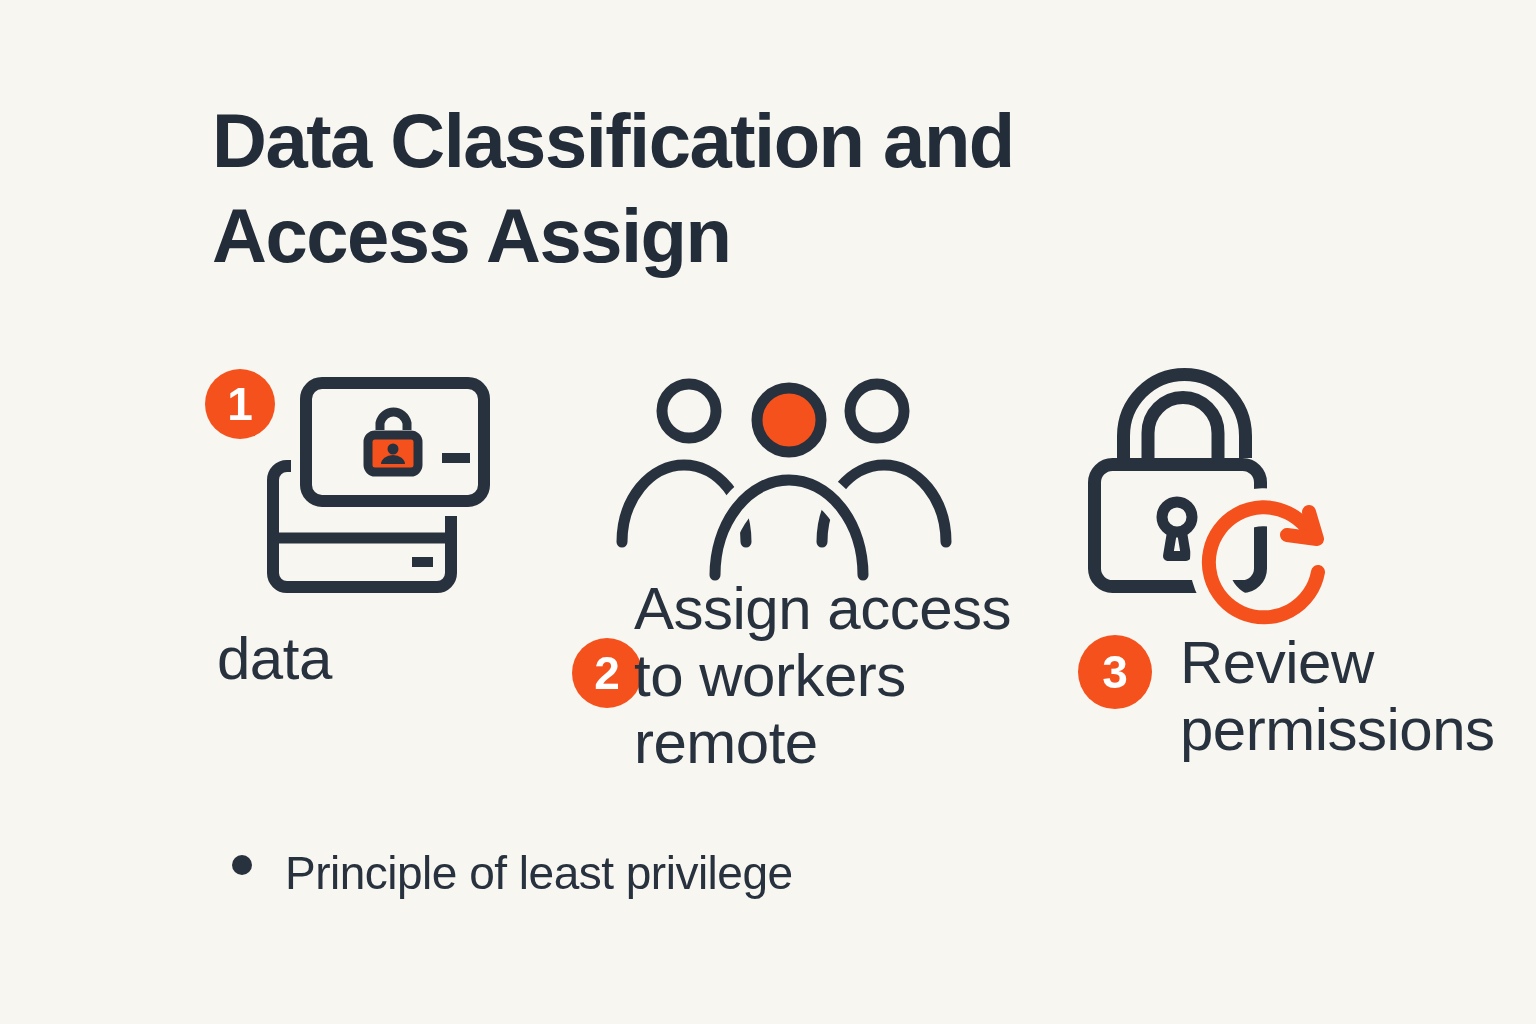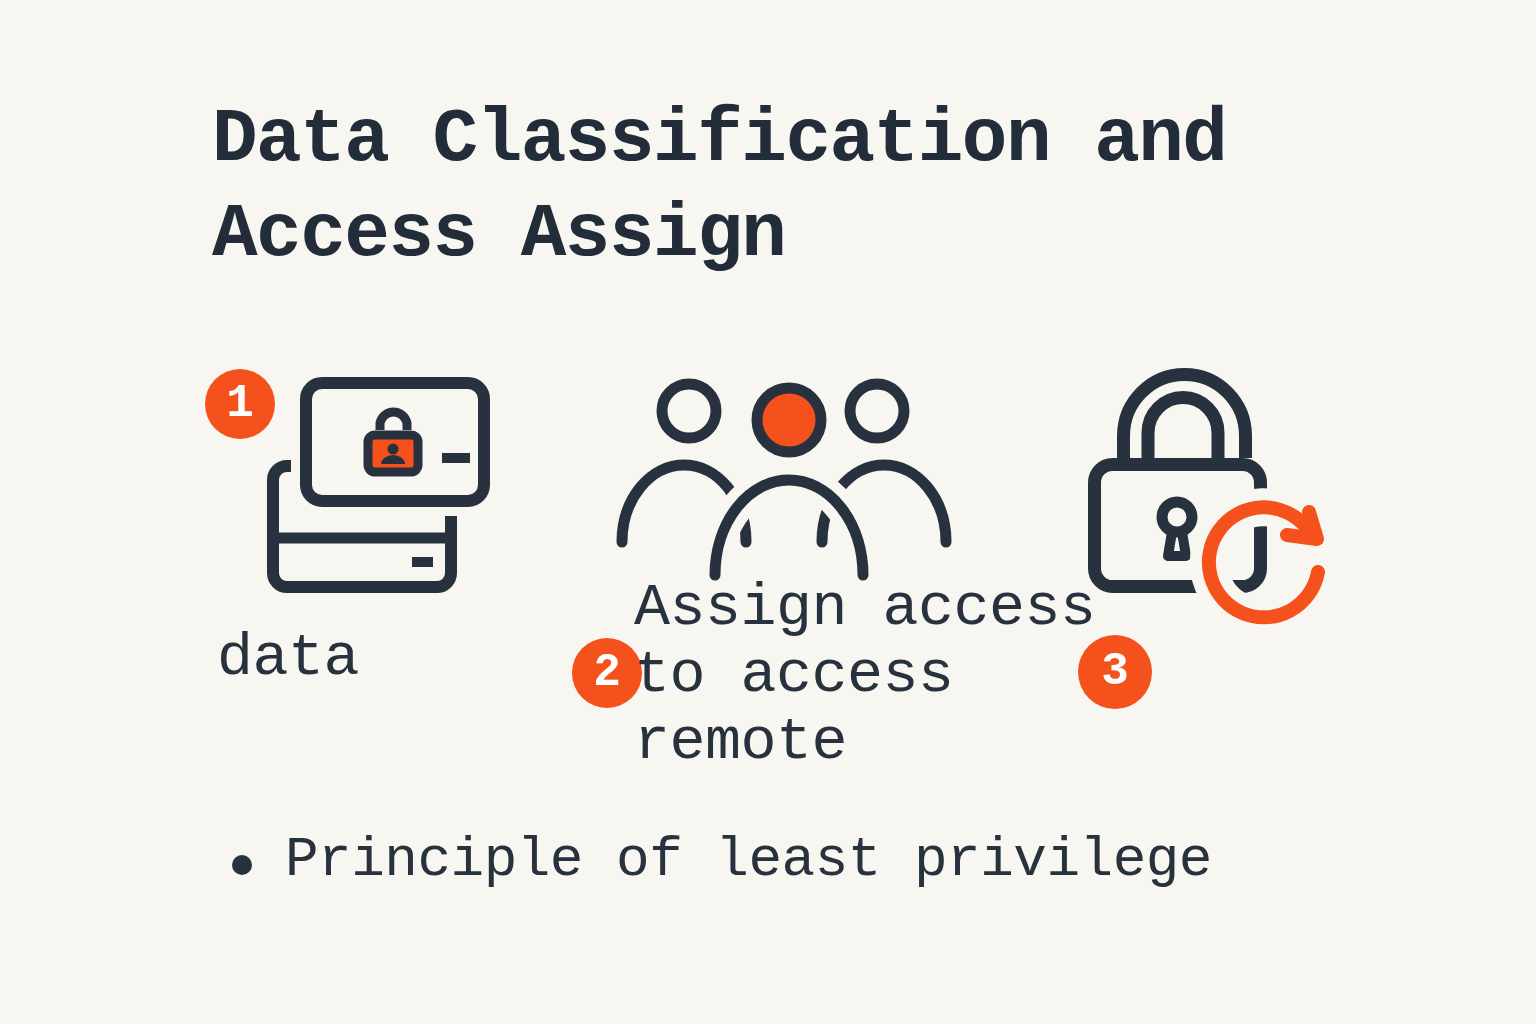--- a/index.html
+++ b/index.html
@@ -4,21 +4,21 @@
 <style>
   html,body{margin:0;padding:0;}
   body{
     width:1536px;height:1024px;
     background:#F8F6F0;
     font-family:"Liberation Sans","DejaVu Sans",sans-serif;
     color:#28323E;
     overflow:hidden;
     position:relative;
   }
-  .canvas{position:absolute;inset:0;width:1536px;height:1024px;font-family:Liberation Mono, monospace;}
+  .canvas{position:absolute;inset:0;width:1536px;height:1024px;}
   .stroke-ink{stroke:#28323E;}
   .fill-ink{fill:#28323E;}
   .stroke-accent{stroke:#F5511D;}
   .fill-accent{fill:#F5511D;}
   .stroke-bg{stroke:#F8F6F0;}
   .fill-bg{fill:#F8F6F0;}
 
   .title{
     position:absolute;left:212px;top:93px;
     font-size:76px;font-weight:700;line-height:95px;
@@ -51,22 +51,22 @@
   .label-1 span + span{margin-left:44px;}
   .label-2{left:634px;top:575px;}
   .label-3{left:1180px;top:629px;}
 
   .footnote{position:absolute;left:232px;top:827px;}
   .footnote .dot{
     position:absolute;left:0;top:28px;width:20px;height:20px;border-radius:50%;
     background:#28323E;
   }
   .footnote .fn-text{
-    position:absolute;left:53px;top:0;
-    font-size:56px;font-weight:500;line-height:67px;letter-spacing:-0.5px;
+    position:absolute;left:53px;top:13px;
+    font-size:46px;font-weight:500;line-height:67px;letter-spacing:-0.5px;
     white-space:nowrap;color:#28323E;
   }
 </style>
 </head>
 <body>
 
 <div class="canvas">
 
   <h1 class="title" style="margin:0;">
     <span>Data Classification and</span>
@@ -116,21 +116,21 @@
 
     <circle cx="185" cy="52" r="32" class="fill-accent stroke-ink" stroke-width="11"></circle>
   </svg>
 
   <div class="badge badge-2">
     <span>2</span>
   </div>
 
   <div class="step-label label-2">
     <span>Assign access</span>
-    <span>to access</span>
+    <span>to workers</span>
     <span>remote</span>
   </div>
 
   <svg class="icon-box icon-lock" viewBox="0 0 260 272">
     <g>
 
       <path d="M 43.5 102 V 80 A 61 61.5 0 0 1 165.5 80 V 102" fill="none" class="stroke-ink" stroke-width="13"></path>
       <path d="M 68 102 V 77 A 35 35.5 0 0 1 138 77 V 102" fill="none" class="stroke-ink" stroke-width="13"></path>
 
       <rect x="14.5" y="108.5" width="166" height="122" rx="18" fill="none" class="stroke-ink" stroke-width="13"></rect>
@@ -143,19 +143,23 @@
       <path d="M 226 171 A 55 55 0 1 0 238 216" fill="none" class="stroke-bg" stroke-width="38"></path>
       <path d="M 226 171 A 55 55 0 1 0 238 216" fill="none" class="stroke-accent" stroke-width="14" stroke-linecap="round"></path>
       <path d="M 207 179 L 237 183 L 229 156" fill="none" class="stroke-accent" stroke-width="14" stroke-linecap="round" stroke-linejoin="round"></path>
     </g>
   </svg>
 
   <div class="badge badge-3">
     <span>3</span>
   </div>
 
+  <div class="step-label label-3">
+    <span>Review</span>
+    <span>permissions</span>
+  </div>
 
   <div class="footnote">
     <span class="dot"></span>
     <span class="fn-text">Principle of least privilege</span>
   </div>
 
 </div>
 
 </body></html>

